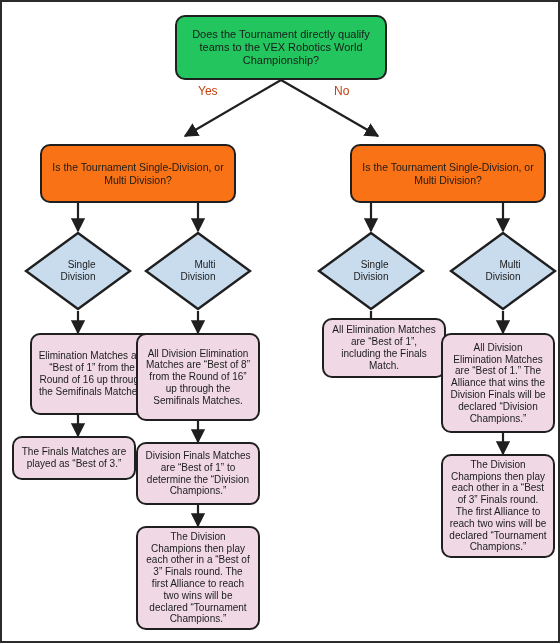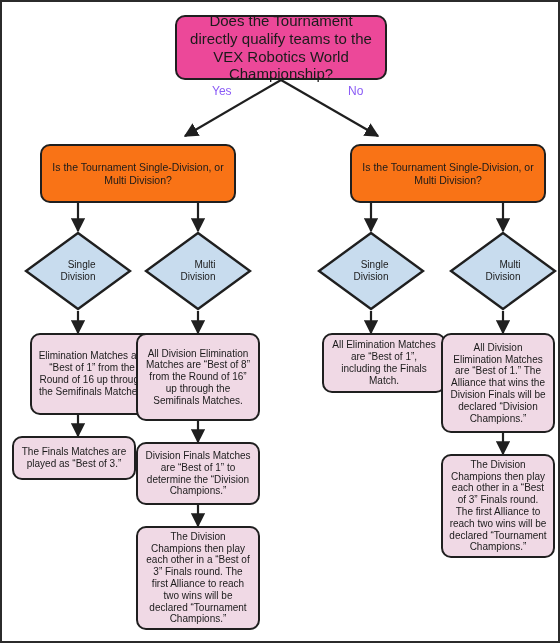--- a/index.html
+++ b/index.html
@@ -36,22 +36,22 @@
     text-align: center;
     color: #1b1b1b;
     line-height: 1.18;
     white-space: pre-line;
   }
   .rbox {
     border: 2px solid #1f1f1f;
     border-radius: 10px;
   }
   .rbox.decision-start {
-    background: #ec4899;
-    font-size: 15px;
+    background: #22c55e;
+    font-size: 11px;
   }
   .rbox.question {
     background: #f97316;
     font-size: 10.5px;
   }
   .rbox.outcome {
     background: #f0d9e5;
     font-size: 10px;
   }
   .diamond-wrap {
@@ -75,22 +75,21 @@
     justify-content: center;
     text-align: right;
     font-size: 10px;
     color: #1b1b1b;
     line-height: 1.2;
     white-space: pre-line;
   }
   .edge-label {
     position: absolute;
     font-size: 12px;
-    color: #8b5cf6;
-    margin-left: 14px;
+    color: #c2410c;
   }
 </style>
 </head>
 <body>
 
 <div id="frame">
 
   <svg id="svg-layer" viewBox="0 0 560 643" xmlns="http://www.w3.org/2000/svg">
     <defs>
       <marker id="arrow" viewBox="0 0 10 10" refX="9" refY="5" markerWidth="6.5" markerHeight="6.5" orient="auto-start-reverse">
@@ -167,19 +166,19 @@
   <div class="node rbox outcome" style="left:28px; top:331px; width:124px; height:82px; padding:4px 6px;">Elimination Matches are “Best of 1” from the Round of 16 up through the Semifinals Matches.</div>
 
   <div class="node rbox outcome" style="left:10px; top:434px; width:124px; height:44px; padding:12px 6px;">The Finals Matches are played as “Best of 3.”</div>
 
   <div class="node rbox outcome" style="left:134px; top:331px; width:124px; height:88px; padding:4px 6px;">All Division Elimination Matches are “Best of 8” from the Round of 16” up through the Semifinals Matches.</div>
 
   <div class="node rbox outcome" style="left:134px; top:440px; width:124px; height:63px; padding:4px 6px;">Division Finals Matches are “Best of 1” to determine the “Division Champions.”</div>
 
   <div class="node rbox outcome" style="left:134px; top:524px; width:124px; height:104px; padding:4px 6px;">The Division Champions then play each other in a “Best of 3” Finals round. The first Alliance to reach two wins will be declared “Tournament Champions.”</div>
 
-  <div class="node rbox outcome" style="left:320px; top:331px; width:124px; height:60px; padding:4px 6px;">All Elimination Matches are “Best of 1”, including the Finals Match.</div>
+  <div class="node rbox outcome" style="left:320px; top:316px; width:124px; height:60px; padding:4px 6px;">All Elimination Matches are “Best of 1”, including the Finals Match.</div>
 
   <div class="node rbox outcome" style="left:439px; top:331px; width:114px; height:100px; padding:13px 6px;">All Division Elimination Matches are “Best of 1.” The Alliance that wins the Division Finals will be declared “Division Champions.”</div>
 
   <div class="node rbox outcome" style="left:439px; top:452px; width:114px; height:104px; padding:4px 6px;">The Division Champions then play each other in a “Best of 3” Finals round. The first Alliance to reach two wins will be declared “Tournament Champions.”</div>
 
 </div>
 
 </body></html>

